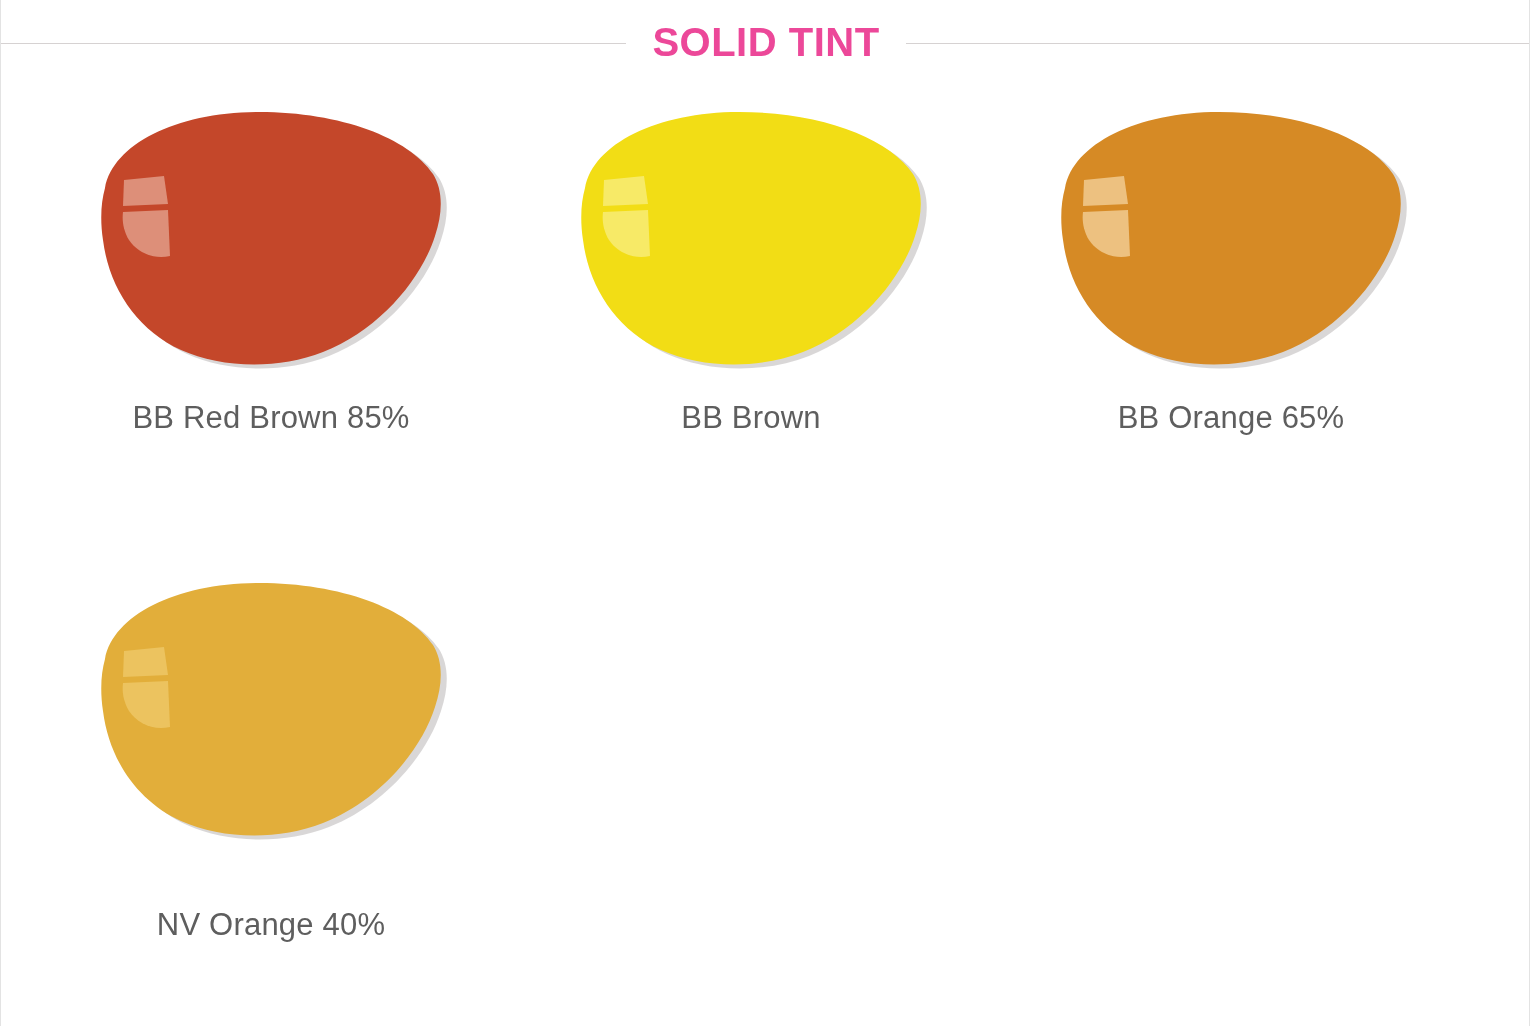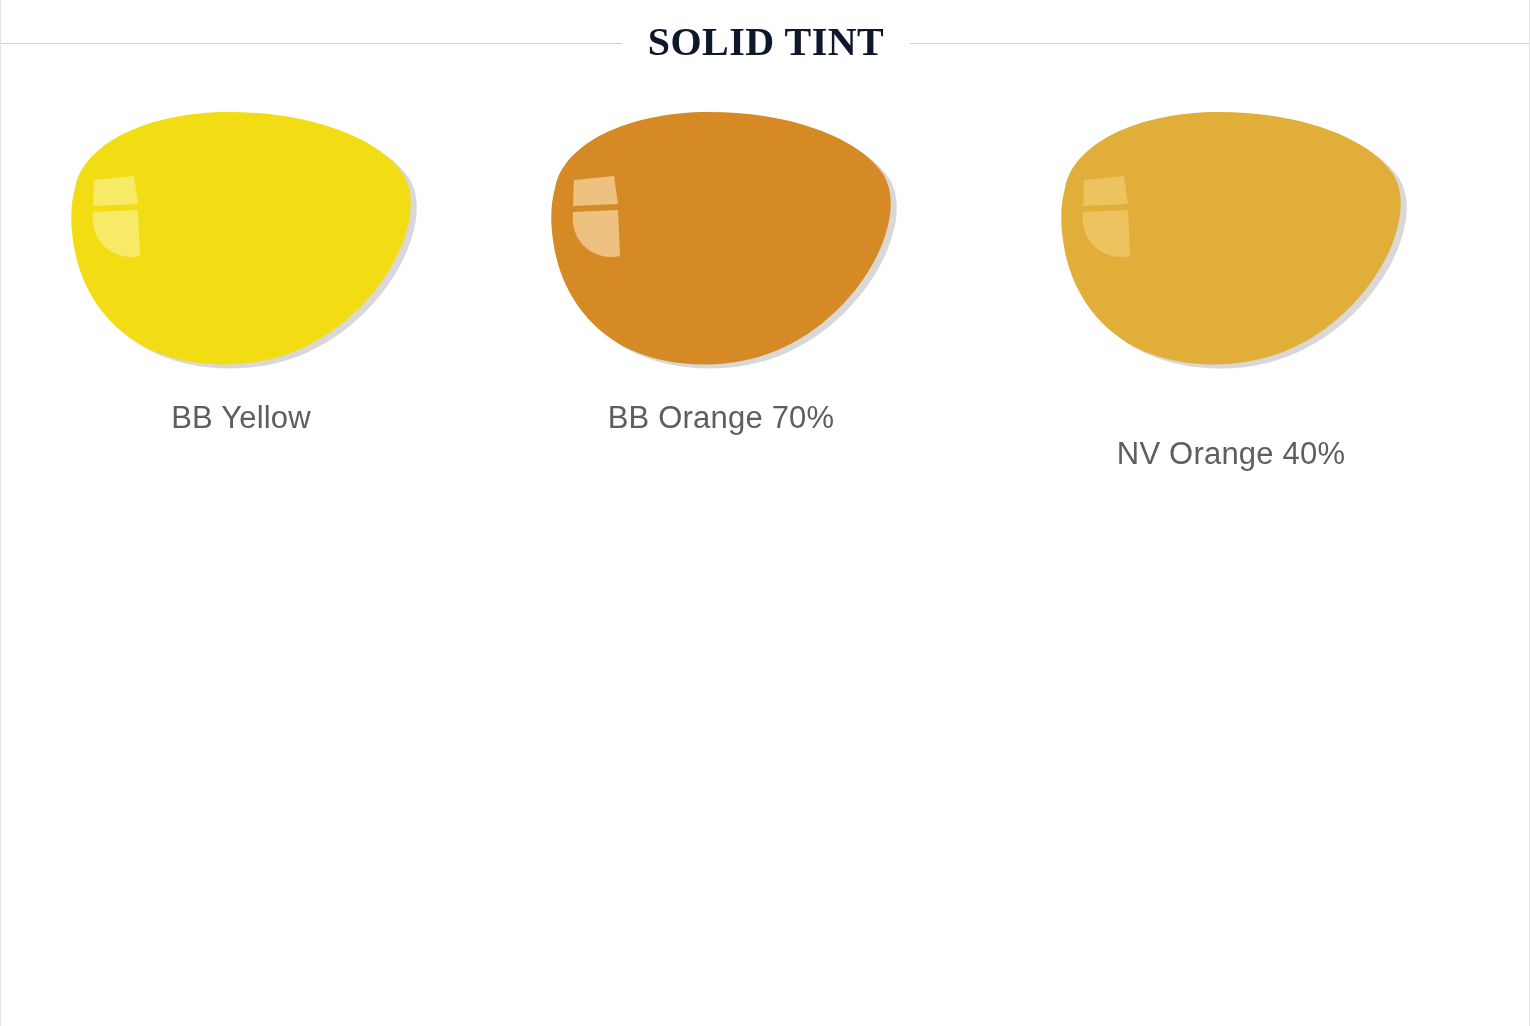--- a/index.html
+++ b/index.html
@@ -92,26 +92,53 @@
     text-align: center;
   }
 </style>
 </head>
 <body>
 
 <div class="page">
 
   <div class="header">
     <div class="rule" style="background: rgb(214, 210, 210);"></div>
-    <div class="page-title" style="color: #0f172a; font-family: Liberation Serif, serif;">SOLID TINT</div>
+    <div class="page-title" style="color: #ec4899;">SOLID TINT</div>
     <div class="rule" style="background: rgb(214, 210, 210);"></div>
   </div>
 
   <div class="grid">
 
+    <div class="cell c0">
+      <div class="lens-wrap">
+        <svg class="lens-svg" viewBox="0 0 360 272" xmlns="http://www.w3.org/2000/svg">
+          <defs>
+            <clipPath id="clip0">
+              <path d="M14,88 C22,44 86,12 168,12 C250,12 318,38 342,74
+                       C352,90 352,112 344,136 C330,180 288,230 232,252
+                       C186,270 130,268 90,250 C46,230 18,188 12,140
+                       C9,120 10,102 14,88 Z"></path>
+            </clipPath>
+          </defs>
+          <path d="M20,92 C28,48 92,16 174,16 C256,16 324,42 348,78
+                   C358,94 358,116 350,140 C336,184 294,234 238,256
+                   C192,274 136,272 96,254 C52,234 24,192 18,144
+                   C15,124 16,106 20,92 Z" fill="#b9b7b7" opacity="0.55"></path>
+          <path class="lens-body" d="M14,88 C22,44 86,12 168,12 C250,12 318,38 342,74
+                   C352,90 352,112 344,136 C330,180 288,230 232,252
+                   C186,270 130,268 90,250 C46,230 18,188 12,140
+                   C9,120 10,102 14,88 Z" fill="#c4472a"></path>
+          <g clip-path="url(#clip0)">
+            <path class="hl" d="M33,80 L73,76 L77,104 L32,106 Z" fill="#dd8f79"></path>
+            <path class="hl" d="M32,112 L77,110 L79,156 C62,160 46,152 38,140 C32,130 31,120 32,112 Z" fill="#dd8f79"></path>
+          </g>
+        </svg>
+      </div>
+      <div class="swatch-label" style="color: rgb(94, 94, 94);">BB Red Brown 85%</div>
+    </div>
 
     <div class="cell c1">
       <div class="lens-wrap">
         <svg class="lens-svg" viewBox="0 0 360 272" xmlns="http://www.w3.org/2000/svg">
           <defs>
             <clipPath id="clip1">
               <path d="M14,88 C22,44 86,12 168,12 C250,12 318,38 342,74
                        C352,90 352,112 344,136 C330,180 288,230 232,252
                        C186,270 130,268 90,250 C46,230 18,188 12,140
                        C9,120 10,102 14,88 Z"></path>
@@ -124,21 +151,21 @@
           <path class="lens-body" d="M14,88 C22,44 86,12 168,12 C250,12 318,38 342,74
                    C352,90 352,112 344,136 C330,180 288,230 232,252
                    C186,270 130,268 90,250 C46,230 18,188 12,140
                    C9,120 10,102 14,88 Z" fill="#f2dd15"></path>
           <g clip-path="url(#clip1)">
             <path class="hl" d="M33,80 L73,76 L77,104 L32,106 Z" fill="#f7ea67"></path>
             <path class="hl" d="M32,112 L77,110 L79,156 C62,160 46,152 38,140 C32,130 31,120 32,112 Z" fill="#f7ea67"></path>
           </g>
         </svg>
       </div>
-      <div class="swatch-label" style="color: rgb(94, 94, 94);">BB Yellow</div>
+      <div class="swatch-label" style="color: rgb(94, 94, 94);">BB Brown</div>
     </div>
 
     <div class="cell c2">
       <div class="lens-wrap">
         <svg class="lens-svg" viewBox="0 0 360 272" xmlns="http://www.w3.org/2000/svg">
           <defs>
             <clipPath id="clip2">
               <path d="M14,88 C22,44 86,12 168,12 C250,12 318,38 342,74
                        C352,90 352,112 344,136 C330,180 288,230 232,252
                        C186,270 130,268 90,250 C46,230 18,188 12,140
@@ -152,21 +179,21 @@
           <path class="lens-body" d="M14,88 C22,44 86,12 168,12 C250,12 318,38 342,74
                    C352,90 352,112 344,136 C330,180 288,230 232,252
                    C186,270 130,268 90,250 C46,230 18,188 12,140
                    C9,120 10,102 14,88 Z" fill="#d68a25"></path>
           <g clip-path="url(#clip2)">
             <path class="hl" d="M33,80 L73,76 L77,104 L32,106 Z" fill="#edc180"></path>
             <path class="hl" d="M32,112 L77,110 L79,156 C62,160 46,152 38,140 C32,130 31,120 32,112 Z" fill="#edc180"></path>
           </g>
         </svg>
       </div>
-      <div class="swatch-label" style="color: rgb(94, 94, 94);">BB Orange 70%</div>
+      <div class="swatch-label" style="color: rgb(94, 94, 94);">BB Orange 65%</div>
     </div>
 
     <div class="cell c3">
       <div class="lens-wrap">
         <svg class="lens-svg" viewBox="0 0 360 272" xmlns="http://www.w3.org/2000/svg">
           <defs>
             <clipPath id="clip3">
               <path d="M14,88 C22,44 86,12 168,12 C250,12 318,38 342,74
                        C352,90 352,112 344,136 C330,180 288,230 232,252
                        C186,270 130,268 90,250 C46,230 18,188 12,140

